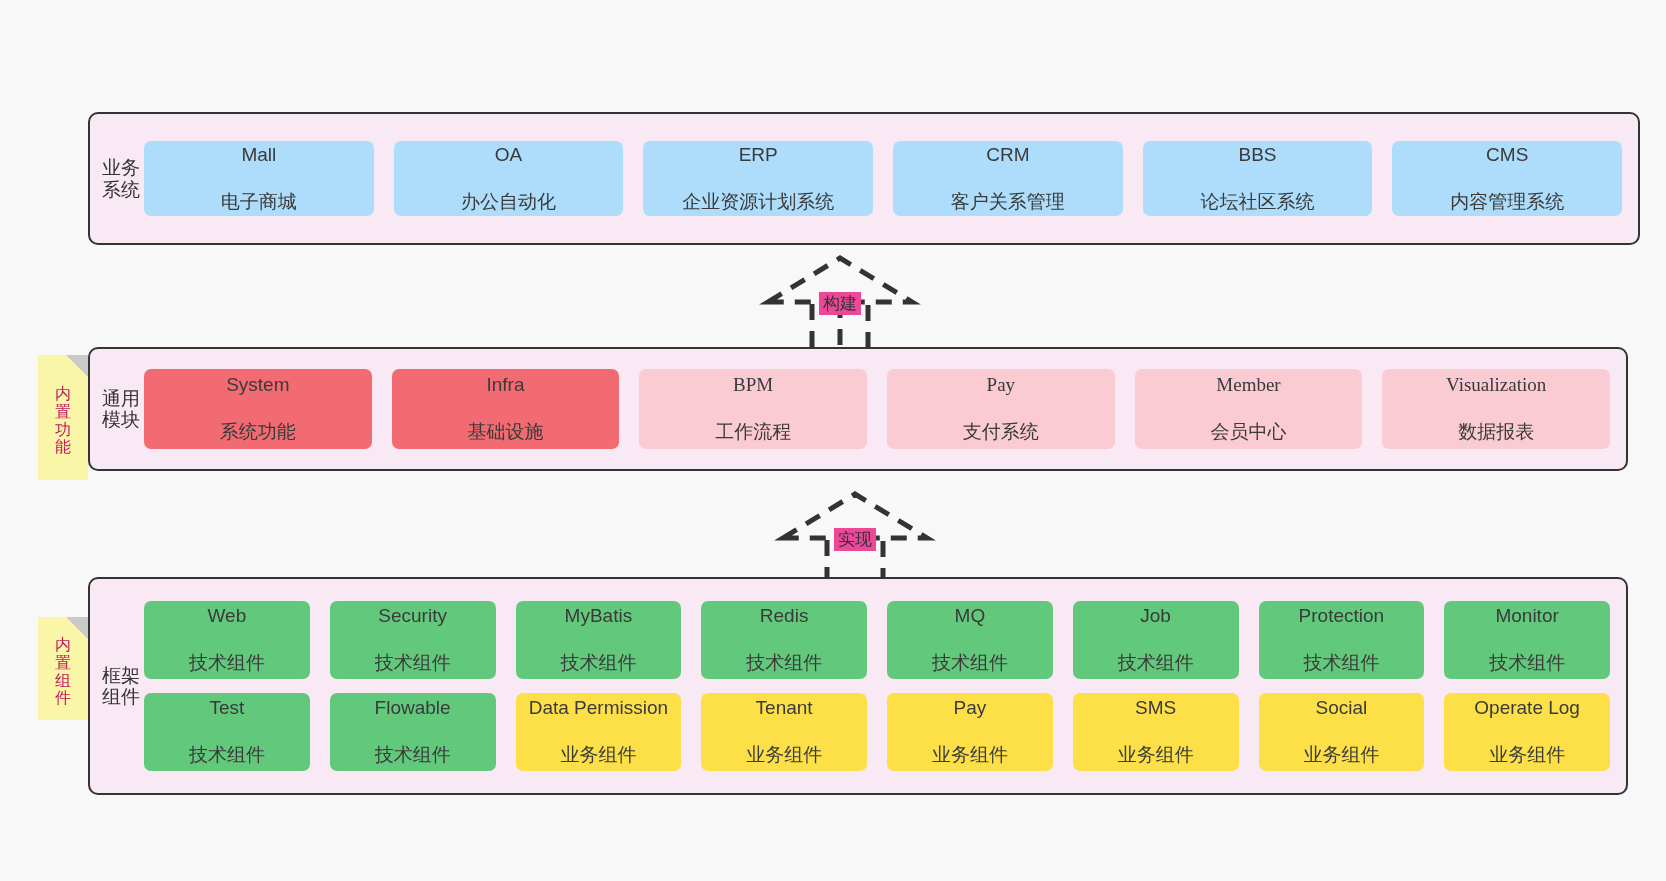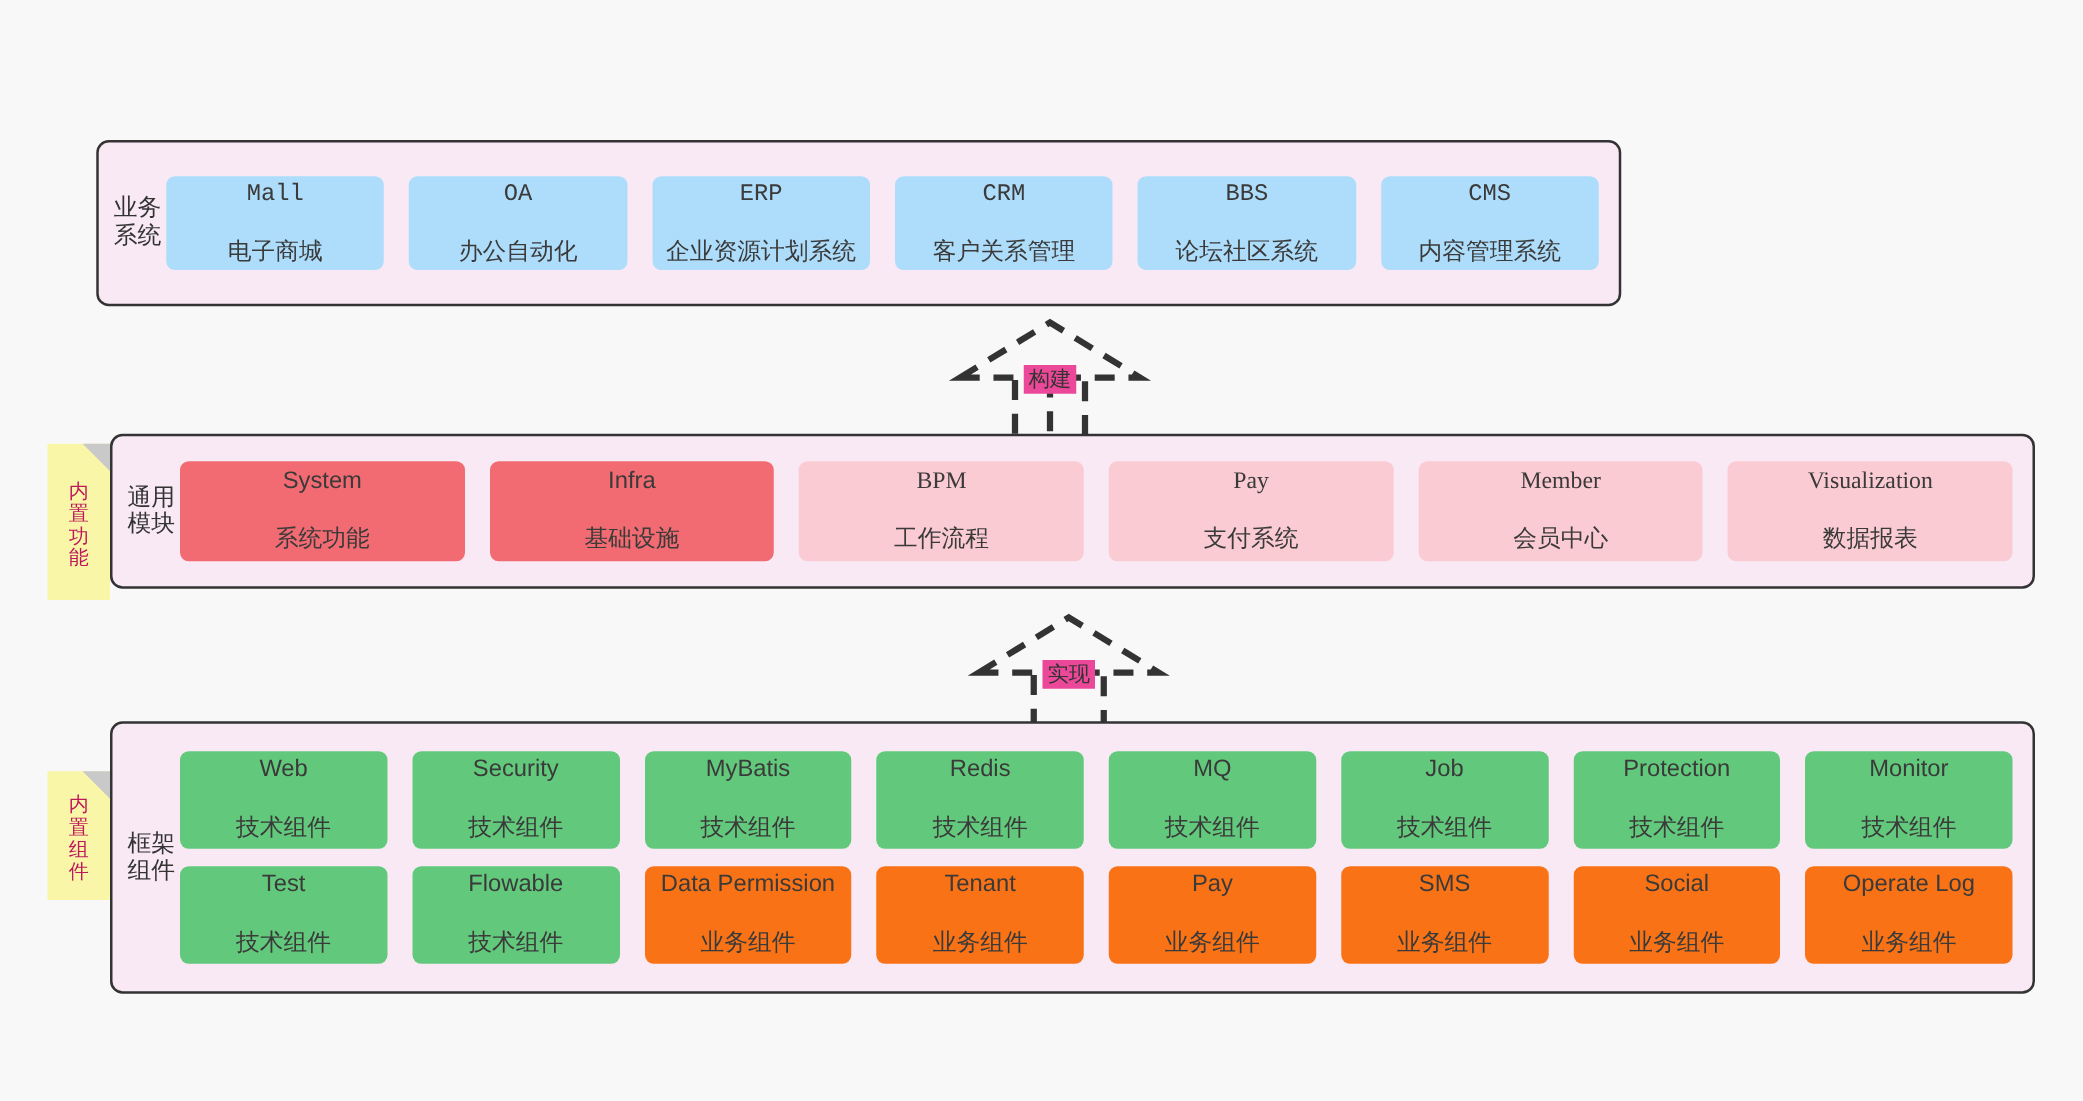--- a/index.html
+++ b/index.html
@@ -63,35 +63,35 @@
     color:#3A3A3A;
     text-align:center;
     box-sizing:border-box;
     padding:4px 6px;
     gap:22px;
   }
   .cell .t1{display:block;}
   .cell .t2{display:block;}
 
   
-  #band-business{left:77px;top:112px;width:1220px;height:133px;font-family:Liberation Mono, monospace;}
+  #band-business{left:88px;top:112px;width:1552px;height:133px;}
   #band-business .row{height:75px;}
   .c-blue{background:#ADDDFB;}
 
   
   #band-common{left:88px;top:347px;width:1540px;height:124px;}
   #band-common .row{height:80px;}
   .c-red{background:#F26B72;}
   .c-pink{background:#FBCBD3;font-family:Liberation Serif, serif;}
 
   
   #band-framework{left:88px;top:577px;width:1540px;height:218px;}
   #band-framework .row{height:78px;}
   .c-green{background:#62C97C;}
-  .c-lgreen{background:#f97316;}
+  .c-lgreen{background:#fde047;}
 
   
   .sticky{
     position:absolute;
     background:#FAF6A8;
     box-sizing:border-box;
     font-size:16px;
     line-height:1.12;
     color:#be185d;
     text-align:center;

